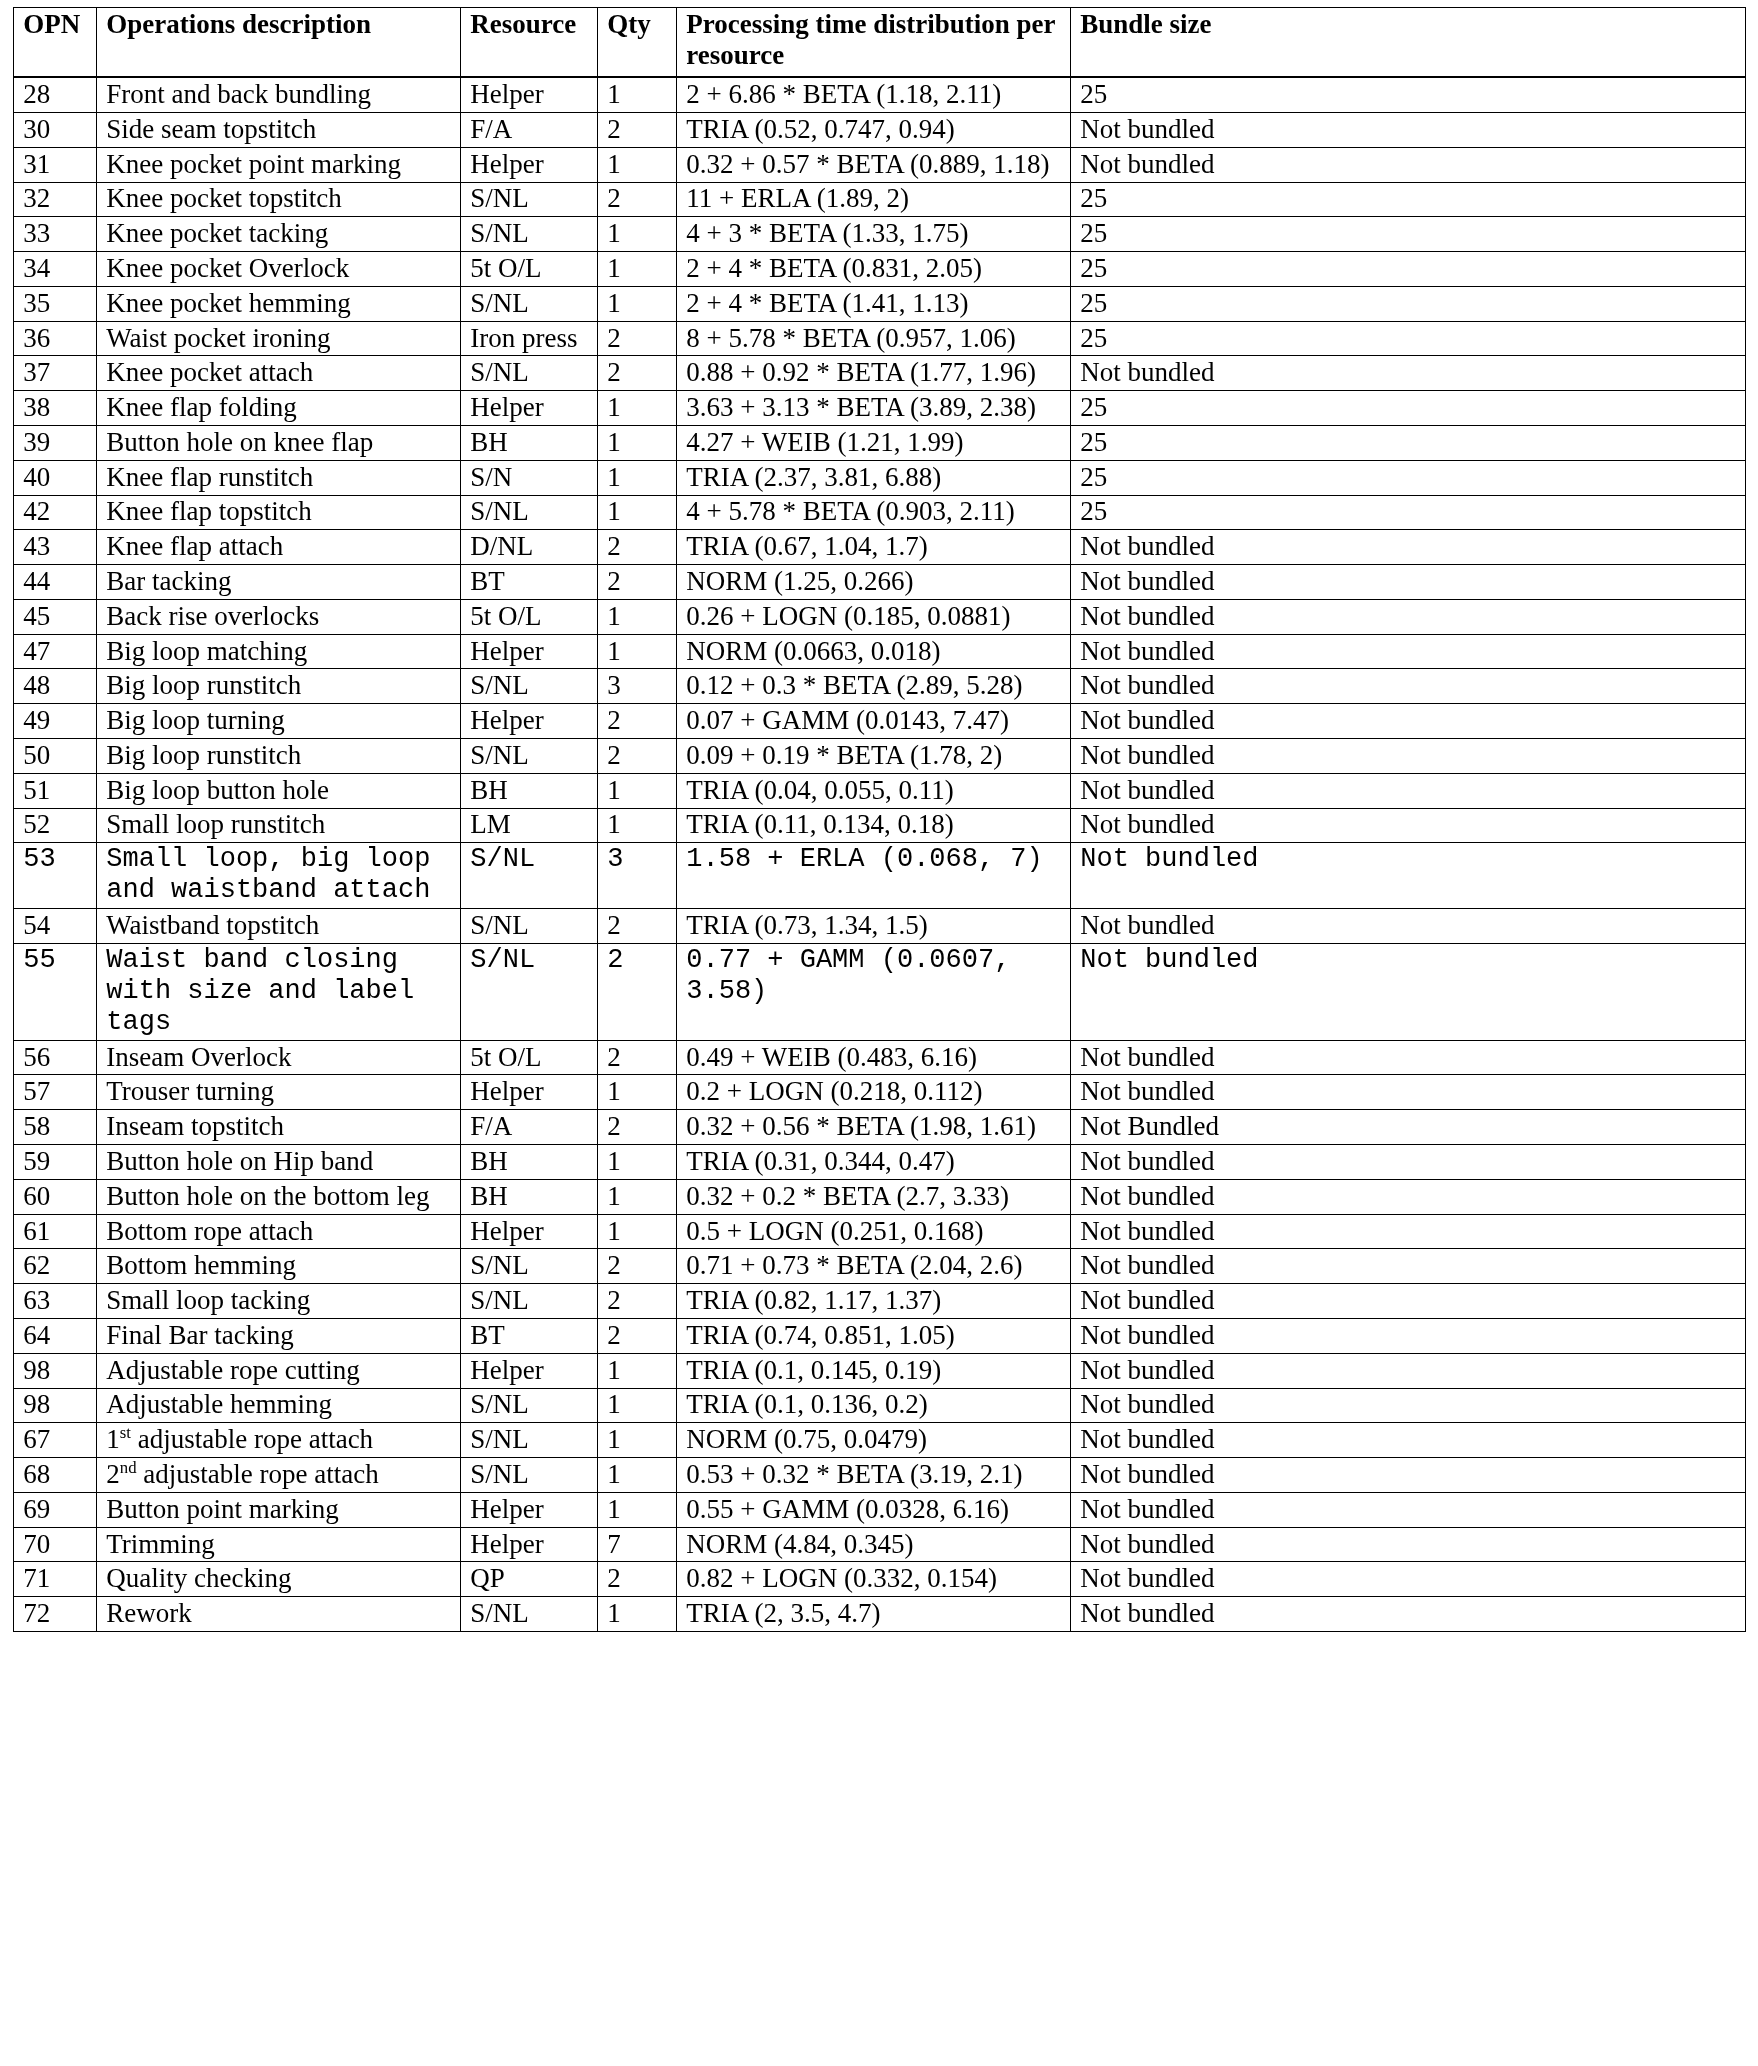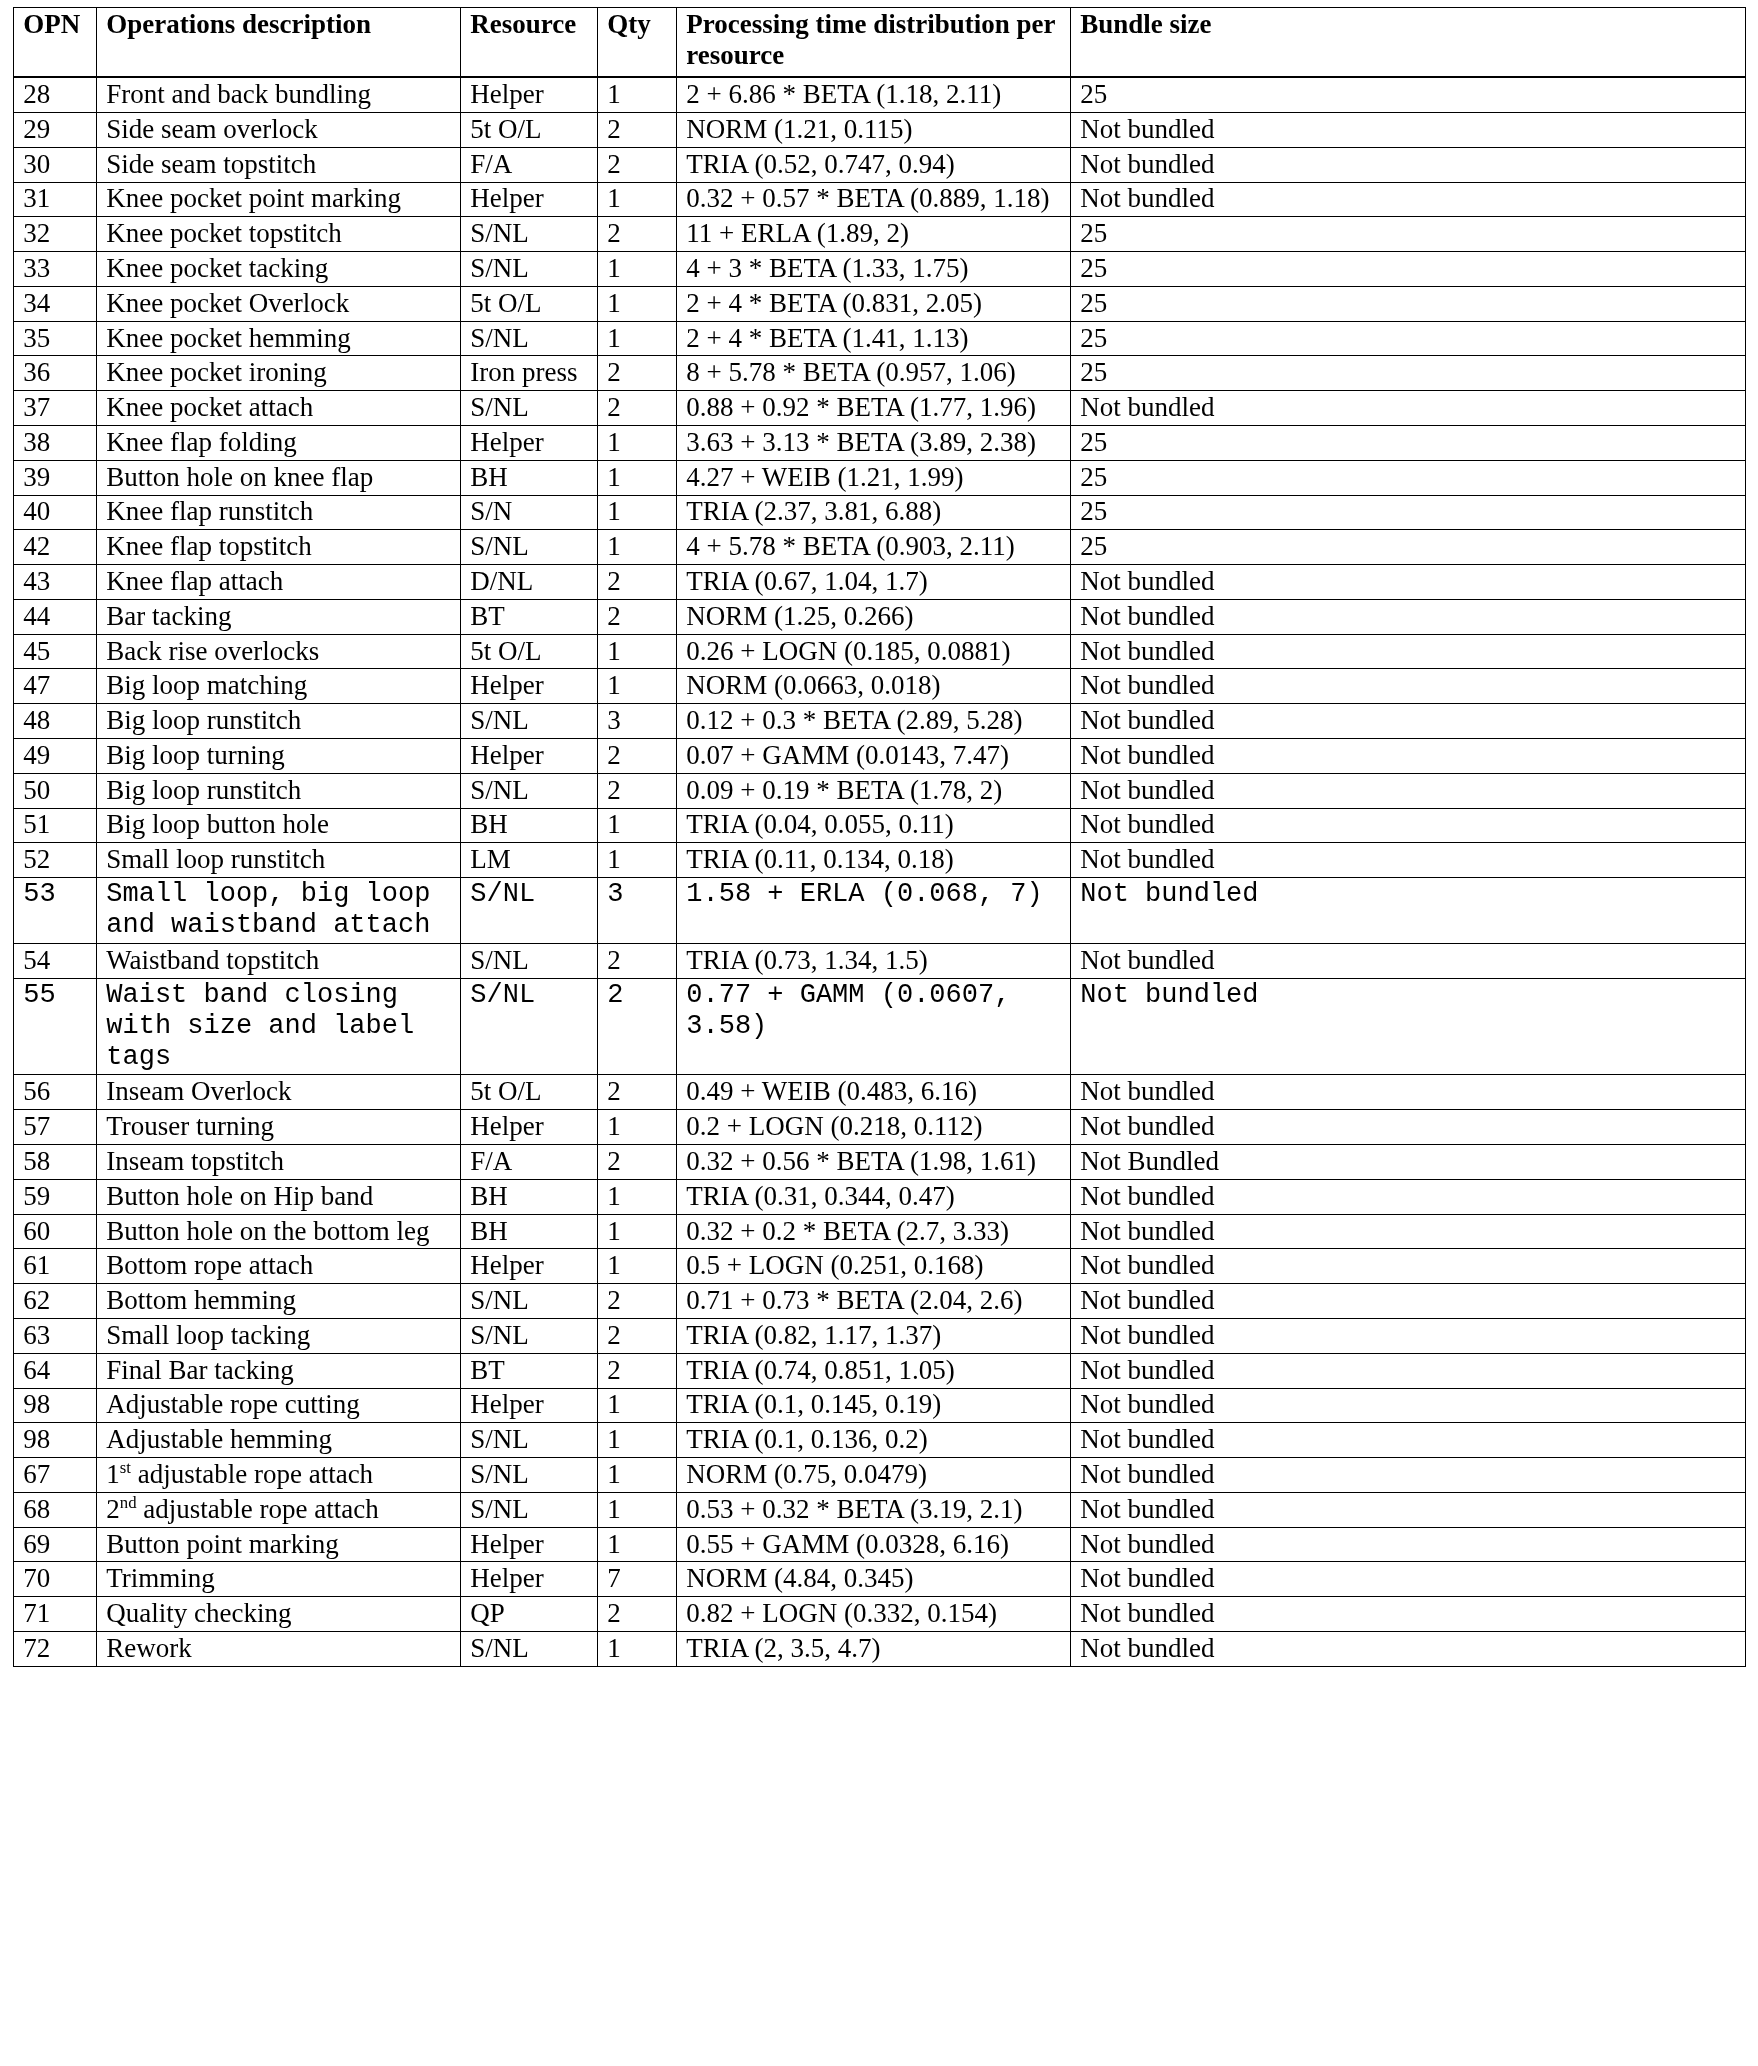--- a/index.html
+++ b/index.html
@@ -92,28 +92,20 @@
     <tbody id="ops-body">
         <tr>
           <td class="cell-opn">28</td>
           <td class="cell-desc">Front and back bundling</td>
           <td class="cell-res">Helper</td>
           <td class="cell-qty">1</td>
           <td class="cell-dist">2 + 6.86 * BETA (1.18, 2.11)</td>
           <td class="cell-bund">25</td>
         </tr>
         <tr>
-          <td class="cell-opn">29</td>
-          <td class="cell-desc">Side seam overlock</td>
-          <td class="cell-res">5t O/L</td>
-          <td class="cell-qty">2</td>
-          <td class="cell-dist">NORM (1.21, 0.115)</td>
-          <td class="cell-bund">Not bundled</td>
-        </tr>
-        <tr>
           <td class="cell-opn">30</td>
           <td class="cell-desc">Side seam topstitch</td>
           <td class="cell-res">F/A</td>
           <td class="cell-qty">2</td>
           <td class="cell-dist">TRIA (0.52, 0.747, 0.94)</td>
           <td class="cell-bund">Not bundled</td>
         </tr>
         <tr>
           <td class="cell-opn">31</td>
           <td class="cell-desc">Knee pocket point marking</td>
@@ -149,21 +141,21 @@
         <tr>
           <td class="cell-opn">35</td>
           <td class="cell-desc">Knee pocket hemming</td>
           <td class="cell-res">S/NL</td>
           <td class="cell-qty">1</td>
           <td class="cell-dist">2 + 4 * BETA (1.41, 1.13)</td>
           <td class="cell-bund">25</td>
         </tr>
         <tr>
           <td class="cell-opn">36</td>
-          <td class="cell-desc">Knee pocket ironing</td>
+          <td class="cell-desc">Waist pocket ironing</td>
           <td class="cell-res">Iron press</td>
           <td class="cell-qty">2</td>
           <td class="cell-dist">8 + 5.78 * BETA (0.957, 1.06)</td>
           <td class="cell-bund">25</td>
         </tr>
         <tr>
           <td class="cell-opn">37</td>
           <td class="cell-desc">Knee pocket attach</td>
           <td class="cell-res">S/NL</td>
           <td class="cell-qty">2</td>

